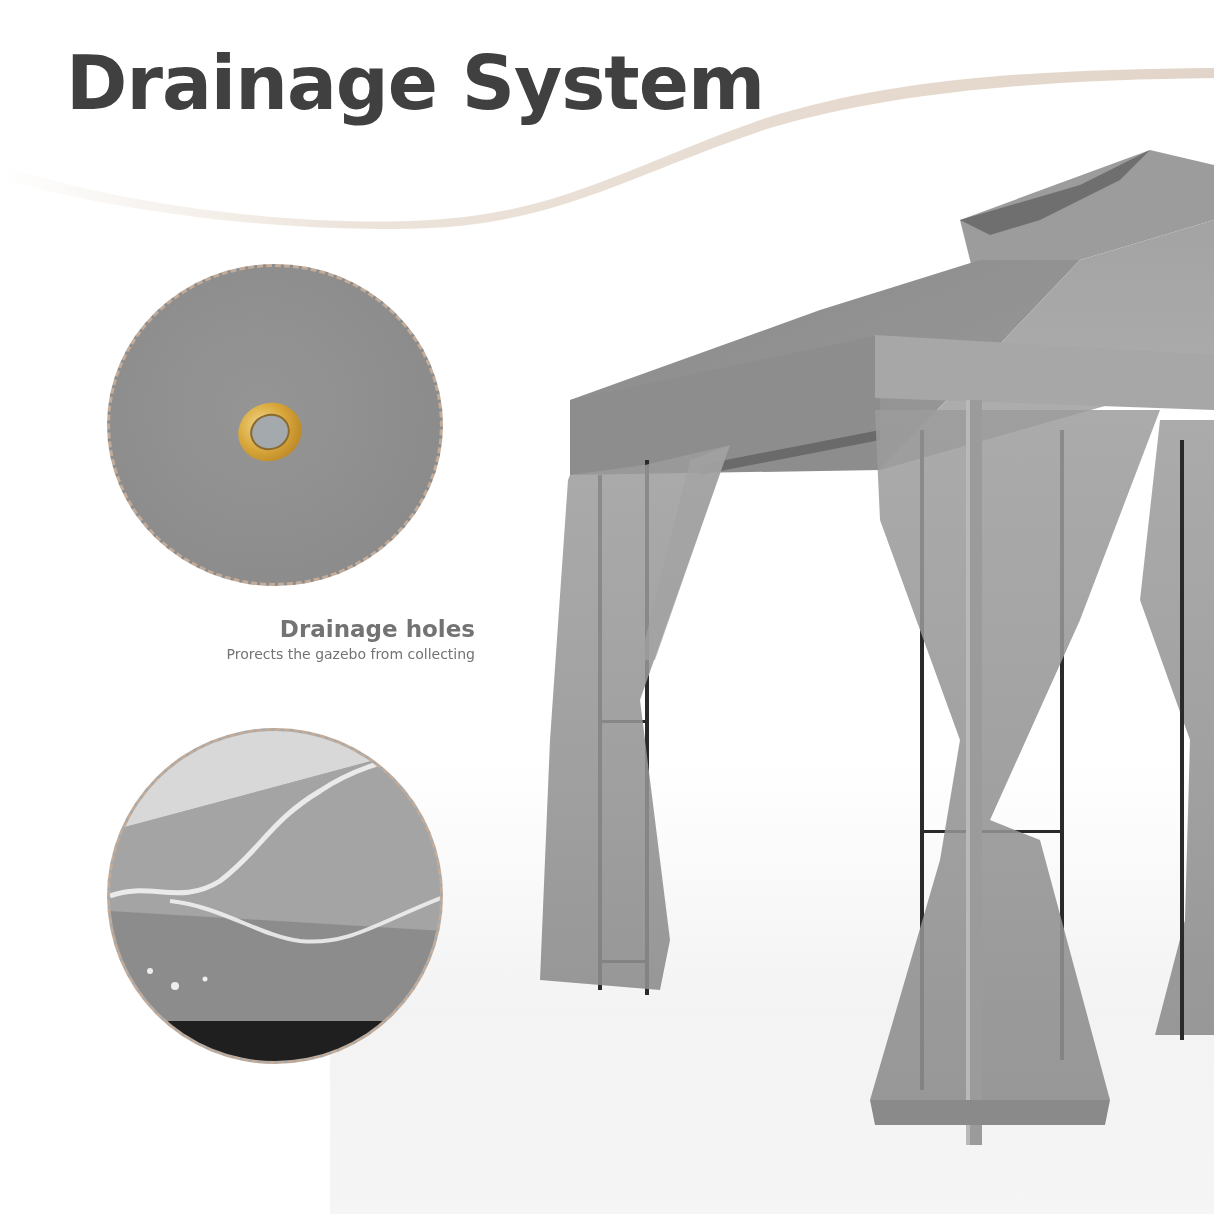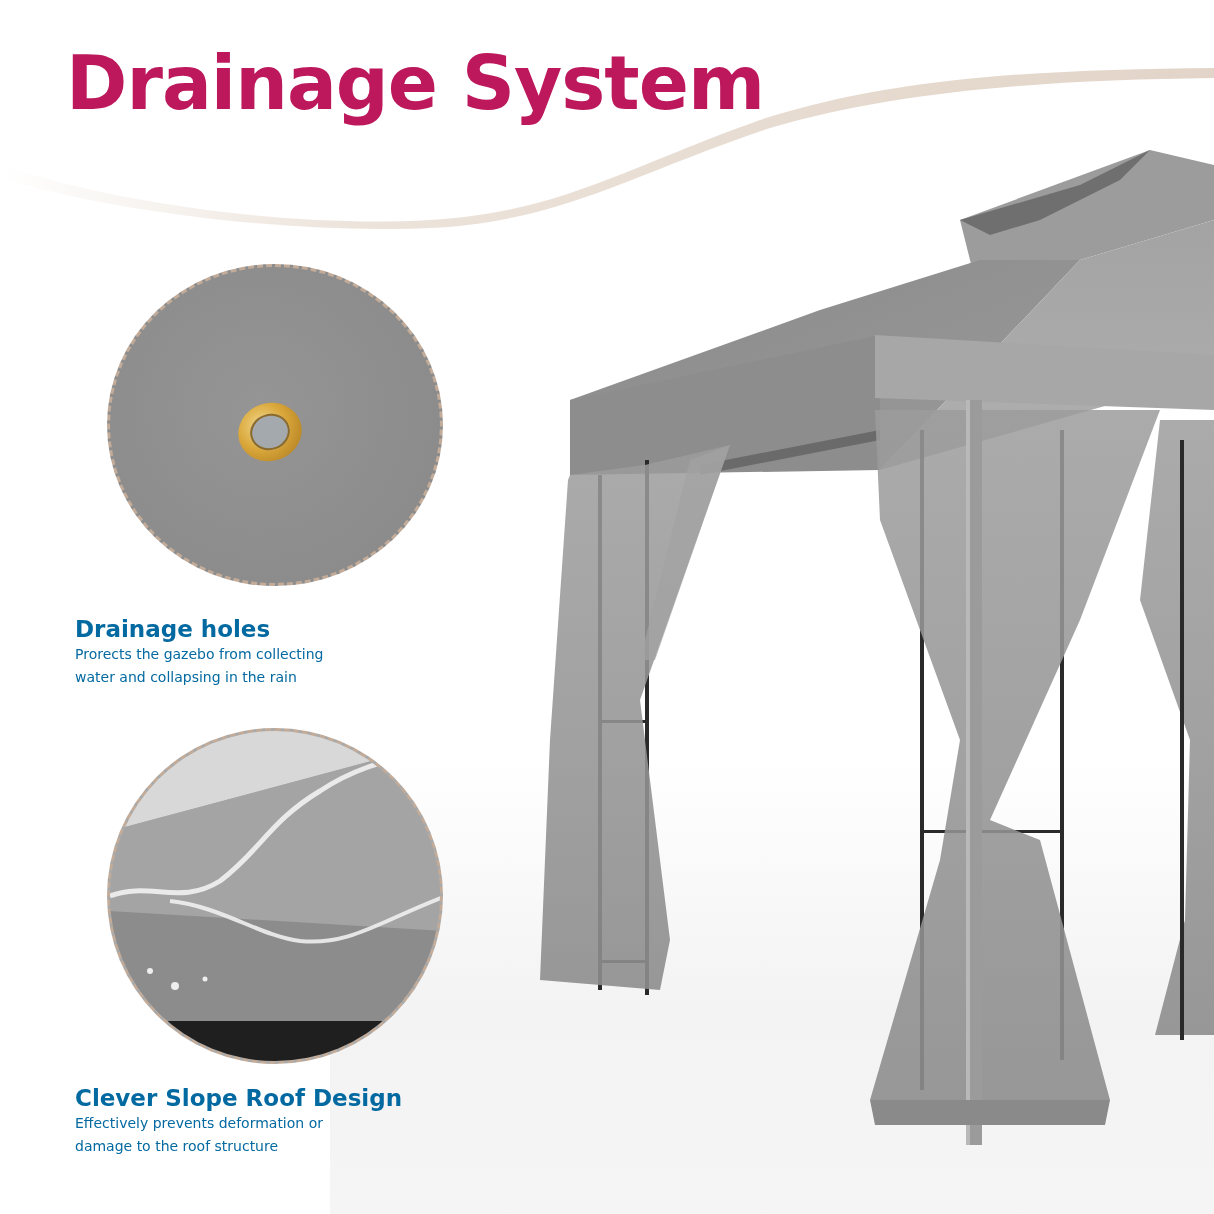--- a/index.html
+++ b/index.html
@@ -9,21 +9,21 @@
     font-family: "DejaVu Sans", "Liberation Sans", sans-serif;
   }
   .stage { position: absolute; inset: 0; }
   .floor {
     position: absolute; left: 330px; top: 760px; width: 884px; height: 454px;
     background: linear-gradient(180deg, #ffffff 0%, #f3f3f3 55%, #f5f5f5 100%);
   }
   .title {
     position: absolute; left: 66px; top: 46px;
     font-family: "DejaVu Sans", sans-serif; font-weight: bold;
-    font-size: 74px; letter-spacing: -1px; color: #be185d; line-height: 1;
+    font-size: 74px; letter-spacing: -1px; color: #404040; line-height: 1;
     white-space: nowrap;
   }
   .swoosh { position: absolute; left: 0; top: 0; width: 1214px; height: 260px; }
   .gazebo { position: absolute; left: 520px; top: 140px; width: 694px; height: 1040px; }
 
   .circle {
     position: absolute; border-radius: 50%;
     border: 3px dashed #c2ab98; overflow: hidden; box-sizing: border-box;
   }
   .circle-1 { left: 107px; top: 264px; width: 336px; height: 322px; background: #8f8f8f;
@@ -34,21 +34,21 @@
     background: radial-gradient(ellipse at 40% 35%, #f2d78a 0%, #d9a73a 45%, #a8741c 100%);
     transform: rotate(-18deg);
   }
   .grommet-hole {
     position: absolute; left: 12px; top: 11px; width: 40px; height: 36px; border-radius: 50%;
     background: #a4a9ad; box-shadow: inset 0 0 0 2px #8b6a2a;
   }
   .circle-2 { left: 107px; top: 728px; width: 336px; height: 336px; background: #a9a9a9; }
   .circle-2 svg { position: absolute; inset: 0; }
 
-  .caption { position: absolute; text-align: left; color: #0369a1; }
+  .caption { position: absolute; text-align: right; color: #737373; }
   .caption .head { font-weight: bold; font-size: 23px; line-height: 28px; }
   .caption .body { font-size: 14px; line-height: 23px; }
   .cap-1 { left: 75px; top: 615px; width: 400px; }
   .cap-2 { left: 75px; top: 1084px; width: 400px; }
 </style>
 </head>
 <body>
 
 <div class="stage">
 
@@ -119,35 +119,29 @@
   </svg>
 
   <div class="circle circle-1">
     <div class="grommet">
       <div class="grommet-hole"></div>
     </div>
   </div>
   <div class="caption cap-1">
     <div class="head">Drainage holes</div>
     <div class="body">Prorects the gazebo from collecting</div>
-    <div class="body">water and collapsing in the rain</div>
   </div>
 
   <div class="circle circle-2">
     <svg viewBox="0 0 336 336" width="336" height="336">
       <polygon points="0,0 336,0 336,10 0,100" fill="#d8d8d8"></polygon>
       <polygon points="0,100 336,10 336,200 0,180" fill="#a4a4a4"></polygon>
       <polygon points="0,180 336,200 336,290 0,290" fill="#8c8c8c"></polygon>
       <polygon points="0,290 336,290 336,336 0,336" fill="#1f1f1f"></polygon>
       <path d="M0,165 C40,150 70,175 110,150 C150,120 160,90 210,60 C240,40 270,30 320,20" stroke="#f2f2f2" stroke-width="5" fill="none" opacity="0.9"></path>
       <path d="M60,170 C110,175 150,205 190,210 C240,215 270,190 336,165" stroke="#f5f5f5" stroke-width="4" fill="none" opacity="0.85"></path>
       <circle cx="40" cy="240" r="3" fill="#eee"></circle>
       <circle cx="65" cy="255" r="4" fill="#eee"></circle>
       <circle cx="95" cy="248" r="2.5" fill="#eee"></circle>
     </svg>
   </div>
-  <div class="caption cap-2">
-    <div class="head">Clever Slope Roof Design</div>
-    <div class="body">Effectively prevents deformation or</div>
-    <div class="body">damage to the roof structure</div>
-  </div>
 
 </div>
 
 </body></html>

